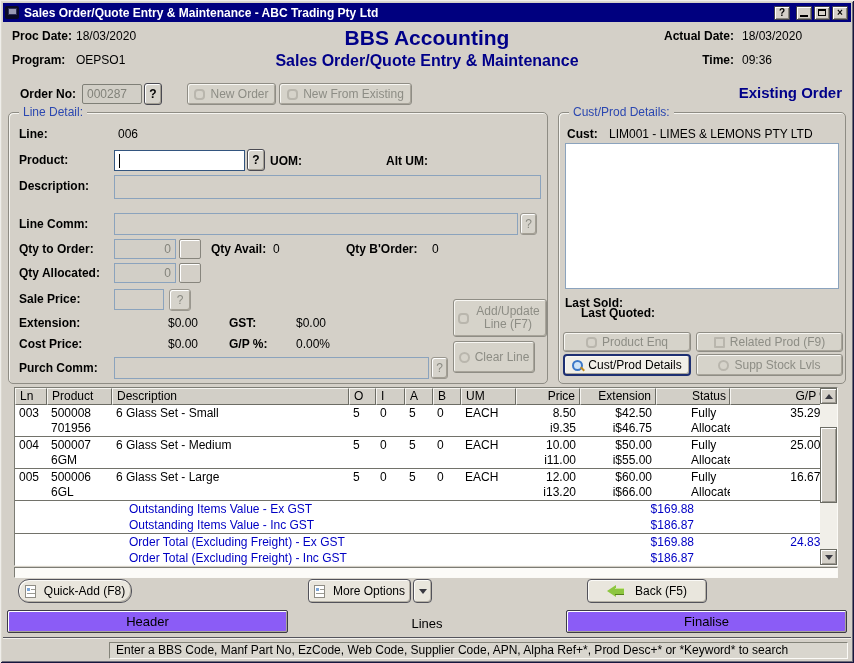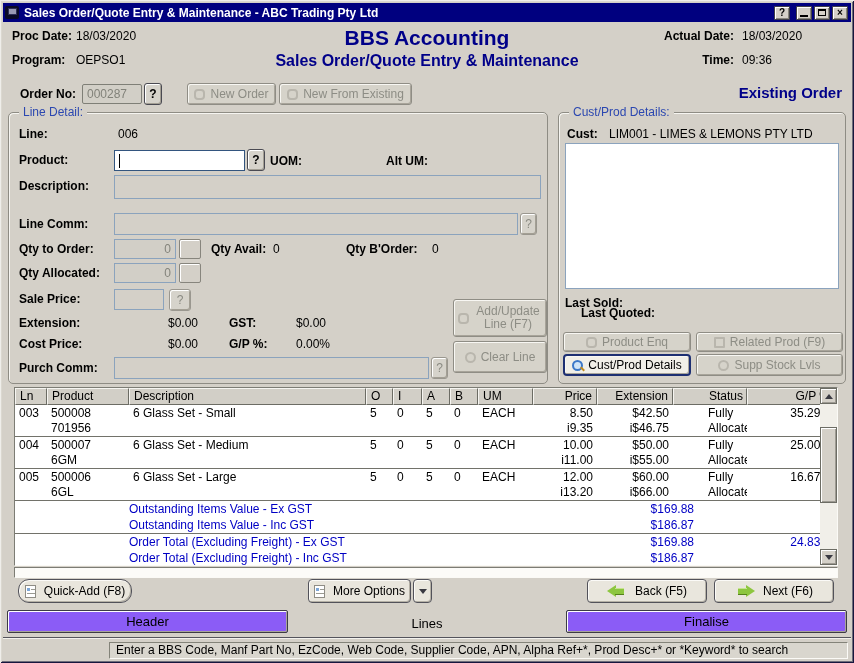--- a/index.html
+++ b/index.html
@@ -68,21 +68,21 @@
   .legend{position:absolute;top:-8px;left:10px;background:#d4d0c8;padding:0 4px;color:#2b47b0;font-size:12px;white-space:nowrap;}
 
   
   .table{left:14px;top:387px;width:824px;height:179px;background:#fff;
     border:1px solid;border-color:#7c7c74 #fbfaf6 #fbfaf6 #7c7c74;overflow:hidden;}
   .thead{display:flex;height:17px;}
   .th{background:#d2cfc7;border:1px solid;border-color:#f6f5f1 #6c6c64 #6c6c64 #f6f5f1;
     font-size:12px;color:#000;padding:0 4px;line-height:15px;white-space:nowrap;overflow:hidden;}
   .trow{display:flex;height:31px;padding-top:1px;}
   .tc{font-size:12px;line-height:15px;padding:0 4px;color:#000;white-space:nowrap;overflow:hidden;}
-  .c0{width:32px;} .c1{width:82px;} .c2{width:237px;} .c3{width:27px;} .c4{width:29px;}
+  .c0{width:32px;} .c1{width:65px;} .c2{width:237px;} .c3{width:27px;} .c4{width:29px;}
   .c5{width:28px;} .c6{width:28px;} .c7{width:55px;} .c8{width:64px;} .c9{width:76px;}
   .c10{width:74px;padding-left:35px;} .c11{flex:1;padding-right:6px;}
   .ctr{text-align:left;} .rt{text-align:right;}
   .sep{border-top:1px solid #72726a;width:805px;}
   .srow{display:flex;height:16px;color:#0000c4;font-size:12px;line-height:16px;}
   .spad{width:114px;flex:none;} .slabel{width:370px;flex:none;white-space:nowrap;}
   .sval{width:195px;flex:none;text-align:right;} .sgp{flex:1;text-align:right;padding-right:6px;}
 
   
   .sb{position:absolute;top:0;right:0;width:17px;height:177px;background:#f1efe9;}
@@ -208,21 +208,21 @@
     <div class="abs lbl" style="left:10px;top:248px;">Purch Comm:</div>
     <input class="abs tb tb-flat" style="left: 105px; top: 244px; width: 315px; height: 22px;" readonly="">
     <div class="abs qbtn dis" style="left:422px;top:244px;width:17px;height:22px;">
         <span>?</span>
       </div>
 
     <div class="abs btn dis" style="left:444px;top:186px;width:94px;height:38px;padding:0 4px;">
       <span class="ghosti"></span>
       <span style="white-space:normal;text-align:center;line-height:13px;">Add/Update Line (F7)</span>
     </div>
-    <div class="abs btn dis" style="left:444px;top:228px;width:94px;height:32px;">
+    <div class="abs btn dis" style="left:444px;top:228px;width:82px;height:32px;">
       <span class="ghosti" style="border-radius:50%;"></span>
       <span>Clear Line</span>
     </div>
   </div>
 
   <div class="abs group" style="left:558px;top:112px;width:288px;height:272px;">
     <div class="legend">Cust/Prod Details:</div>
     <div class="abs lbl" style="left:8px;top:14px;">Cust:</div>
     <div class="abs val" style="left:50px;top:14px;">LIM001 - LIMES &amp; LEMONS PTY LTD</div>
     <div class="abs" style="left:6px;top:30px;width:274px;height:146px;background:#fff;border:1px solid #8ba3bd;"></div>
@@ -397,26 +397,20 @@
   </div>
   <div class="abs fbtn" style="left:413px;top:579px;width:19px;height:24px;">
     <span class="tri-dn"></span>
   </div>
   <div class="abs fbtn" style="left:587px;top:579px;width:120px;height:24px;">
     <span class="garr left">
         <span class="bar"></span>
       </span>
     <span>Back (F5)</span>
   </div>
-  <div class="abs fbtn" style="left:714px;top:579px;width:120px;height:24px;">
-    <span class="garr right">
-        <span class="bar"></span>
-      </span>
-    <span>Next (F6)</span>
-  </div>
 
   <div class="abs tab" style="left:7px;top:610px;width:281px;height:23px;">
     <span>Header</span>
   </div>
   <div class="abs tab-flat" style="left:288px;top:614px;width:278px;height:19px;">
     <span>Lines</span>
   </div>
   <div class="abs tab" style="left:566px;top:610px;width:281px;height:23px;">
     <span>Finalise</span>
   </div>

